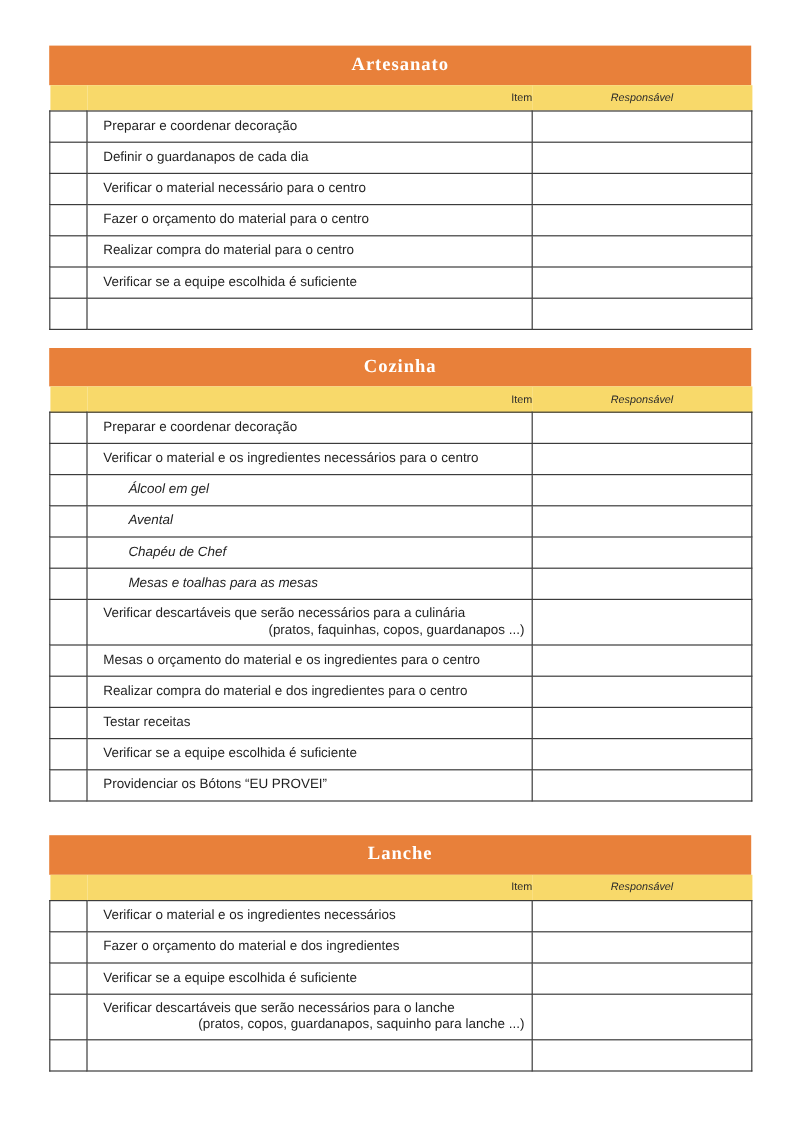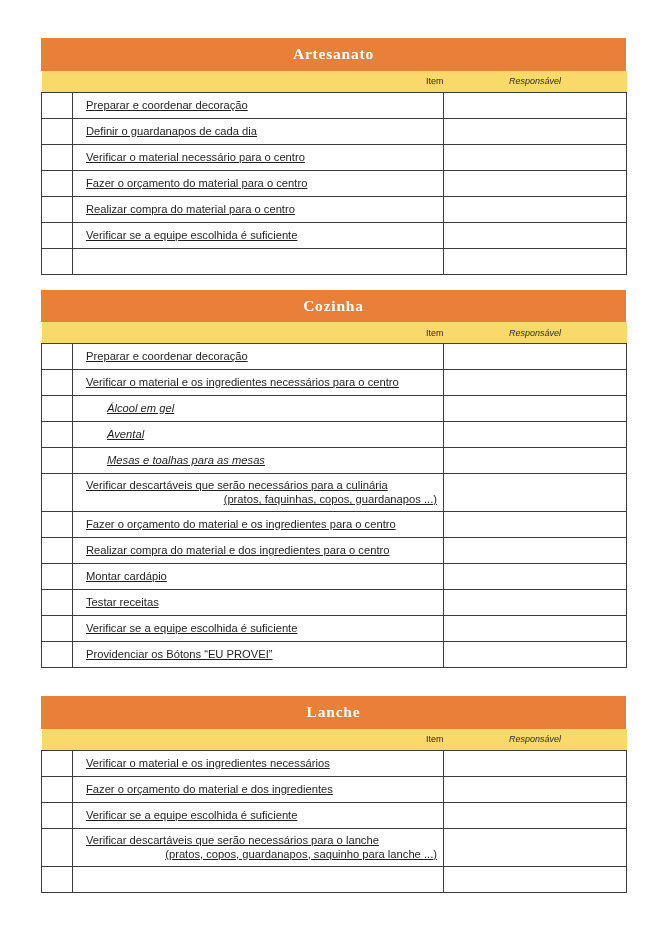--- a/index.html
+++ b/index.html
@@ -66,21 +66,21 @@
     color: #1f1f1f;
     height: 16px;
     vertical-align: middle;
   }
   td.cell-check { border-left: 1px solid #3c3c3c; }
   td.cell-item {
     padding: 4px 6px 5px 13px;
   }
   td.cell-resp { }
 
-  .item-text { display: block; text-decoration: underline; }
+  .item-text { display: block; }
   .item-text.indent { padding-left: 21px; font-style: italic; }
   .item-text.line2 { display: block; text-align: right; padding-left: 6px; }
   .spacer-15 { height: 15px; }
   .spacer-28 { height: 28px; }
   .top-pad   { height: 38px; }
 </style>
 </head>
 <body>
 
 <div class="page">
@@ -197,50 +197,50 @@
         <tr>
           <td class="cell-check"></td>
           <td class="cell-item">
             <span class="item-text indent">Avental</span>
           </td>
           <td class="cell-resp"></td>
         </tr>
         <tr>
           <td class="cell-check"></td>
           <td class="cell-item">
+            <span class="item-text indent">Chapéu de Chef</span>
+          </td>
+          <td class="cell-resp"></td>
+        </tr>
+        <tr>
+          <td class="cell-check"></td>
+          <td class="cell-item">
             <span class="item-text indent">Mesas e toalhas para as mesas</span>
           </td>
           <td class="cell-resp"></td>
         </tr>
         <tr>
           <td class="cell-check"></td>
           <td class="cell-item">
             <span class="item-text">Verificar descartáveis que serão necessários para a culinária</span>
             <span class="item-text line2">(pratos, faquinhas, copos, guardanapos ...)</span>
           </td>
           <td class="cell-resp"></td>
         </tr>
         <tr>
           <td class="cell-check"></td>
           <td class="cell-item">
-            <span class="item-text">Fazer o orçamento do material e os ingredientes para o centro</span>
+            <span class="item-text">Mesas o orçamento do material e os ingredientes para o centro</span>
           </td>
           <td class="cell-resp"></td>
         </tr>
         <tr>
           <td class="cell-check"></td>
           <td class="cell-item">
             <span class="item-text">Realizar compra do material e dos ingredientes para o centro</span>
-          </td>
-          <td class="cell-resp"></td>
-        </tr>
-        <tr>
-          <td class="cell-check"></td>
-          <td class="cell-item">
-            <span class="item-text">Montar cardápio</span>
           </td>
           <td class="cell-resp"></td>
         </tr>
         <tr>
           <td class="cell-check"></td>
           <td class="cell-item">
             <span class="item-text">Testar receitas</span>
           </td>
           <td class="cell-resp"></td>
         </tr>

